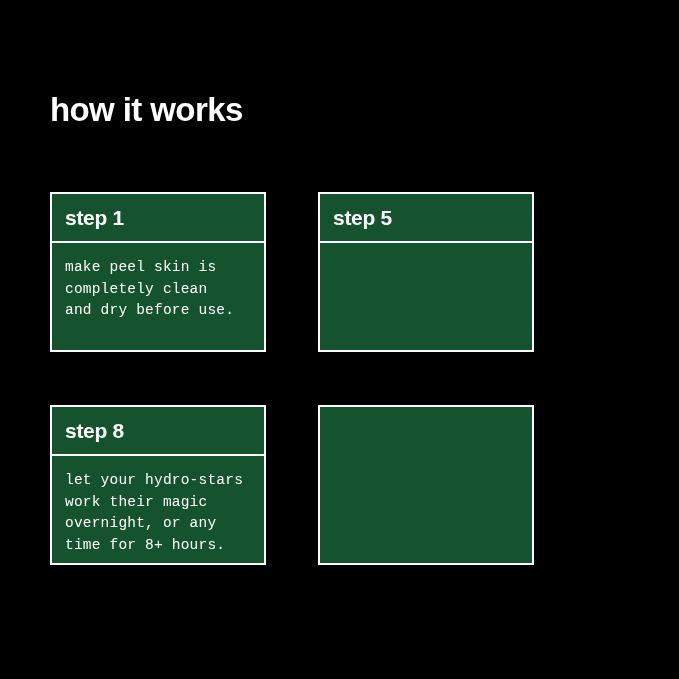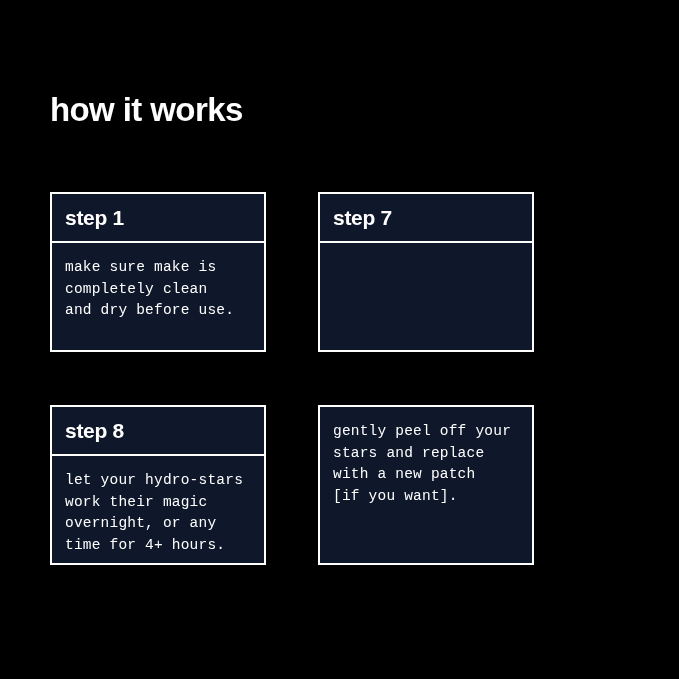--- a/index.html
+++ b/index.html
@@ -41,21 +41,21 @@
     width: 484px;
     display: grid;
     grid-template-columns: 216px 216px;
     grid-template-rows: 160px 160px;
     column-gap: 52px;
     row-gap: 53px;
   }
   .step-card {
     position: relative;
     border: 2px solid #ffffff;
-    background: #0f172a;
+    background: #14532d;
     box-sizing: border-box;
     display: flex;
     flex-direction: column;
     overflow: hidden;
   }
   .step-card-header {
     height: 49px;
     flex: 0 0 49px;
     box-sizing: border-box;
     display: flex;
@@ -94,47 +94,41 @@
 
   <h1 class="page-title">how it works</h1>
 
   <div class="steps-grid">
 
     <div class="step-card">
       <div class="step-card-header">
         <span class="step-card-title">step 1</span>
       </div>
       <div class="step-card-body">
-        <p class="step-card-text">make sure make is
+        <p class="step-card-text">make peel skin is
 completely clean
 and dry before use.</p>
       </div>
     </div>
 
     <div class="step-card">
       <div class="step-card-header">
-        <span class="step-card-title">step 7</span>
+        <span class="step-card-title">step 5</span>
       </div>
     </div>
 
     <div class="step-card">
       <div class="step-card-header">
         <span class="step-card-title">step 8</span>
       </div>
       <div class="step-card-body">
         <p class="step-card-text">let your hydro-stars
 work their magic
 overnight, or any
-time for 4+ hours.</p>
+time for 8+ hours.</p>
       </div>
     </div>
 
     <div class="step-card">
-      <div class="step-card-body">
-        <p class="step-card-text">gently peel off your
-stars and replace
-with a new patch
-[if you want].</p>
-      </div>
     </div>
 
   </div>
 </div>
 
 </body></html>

